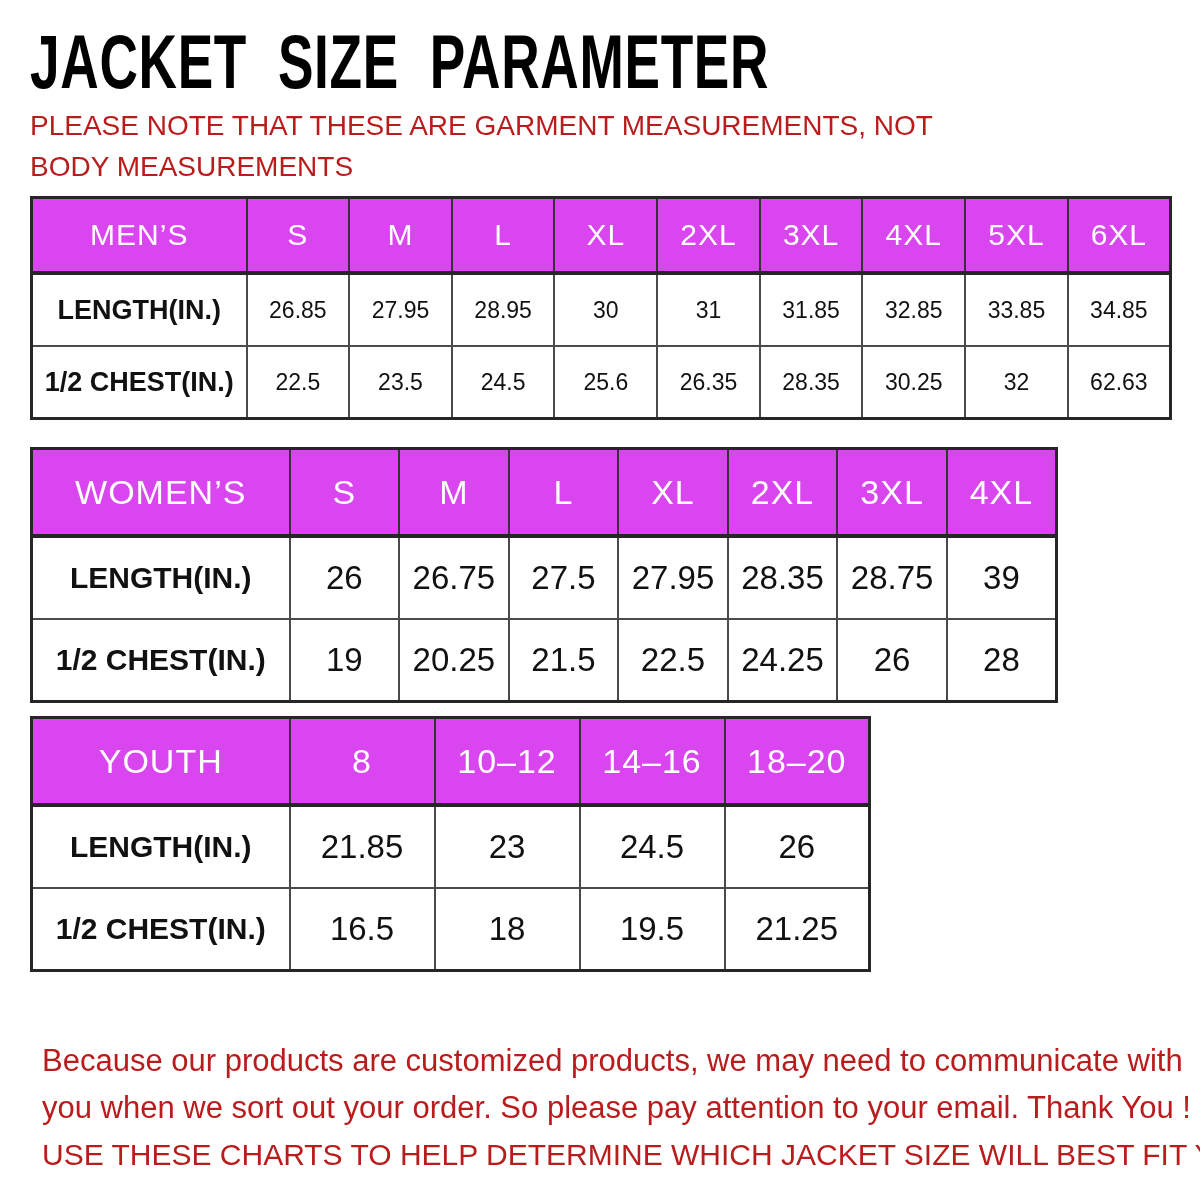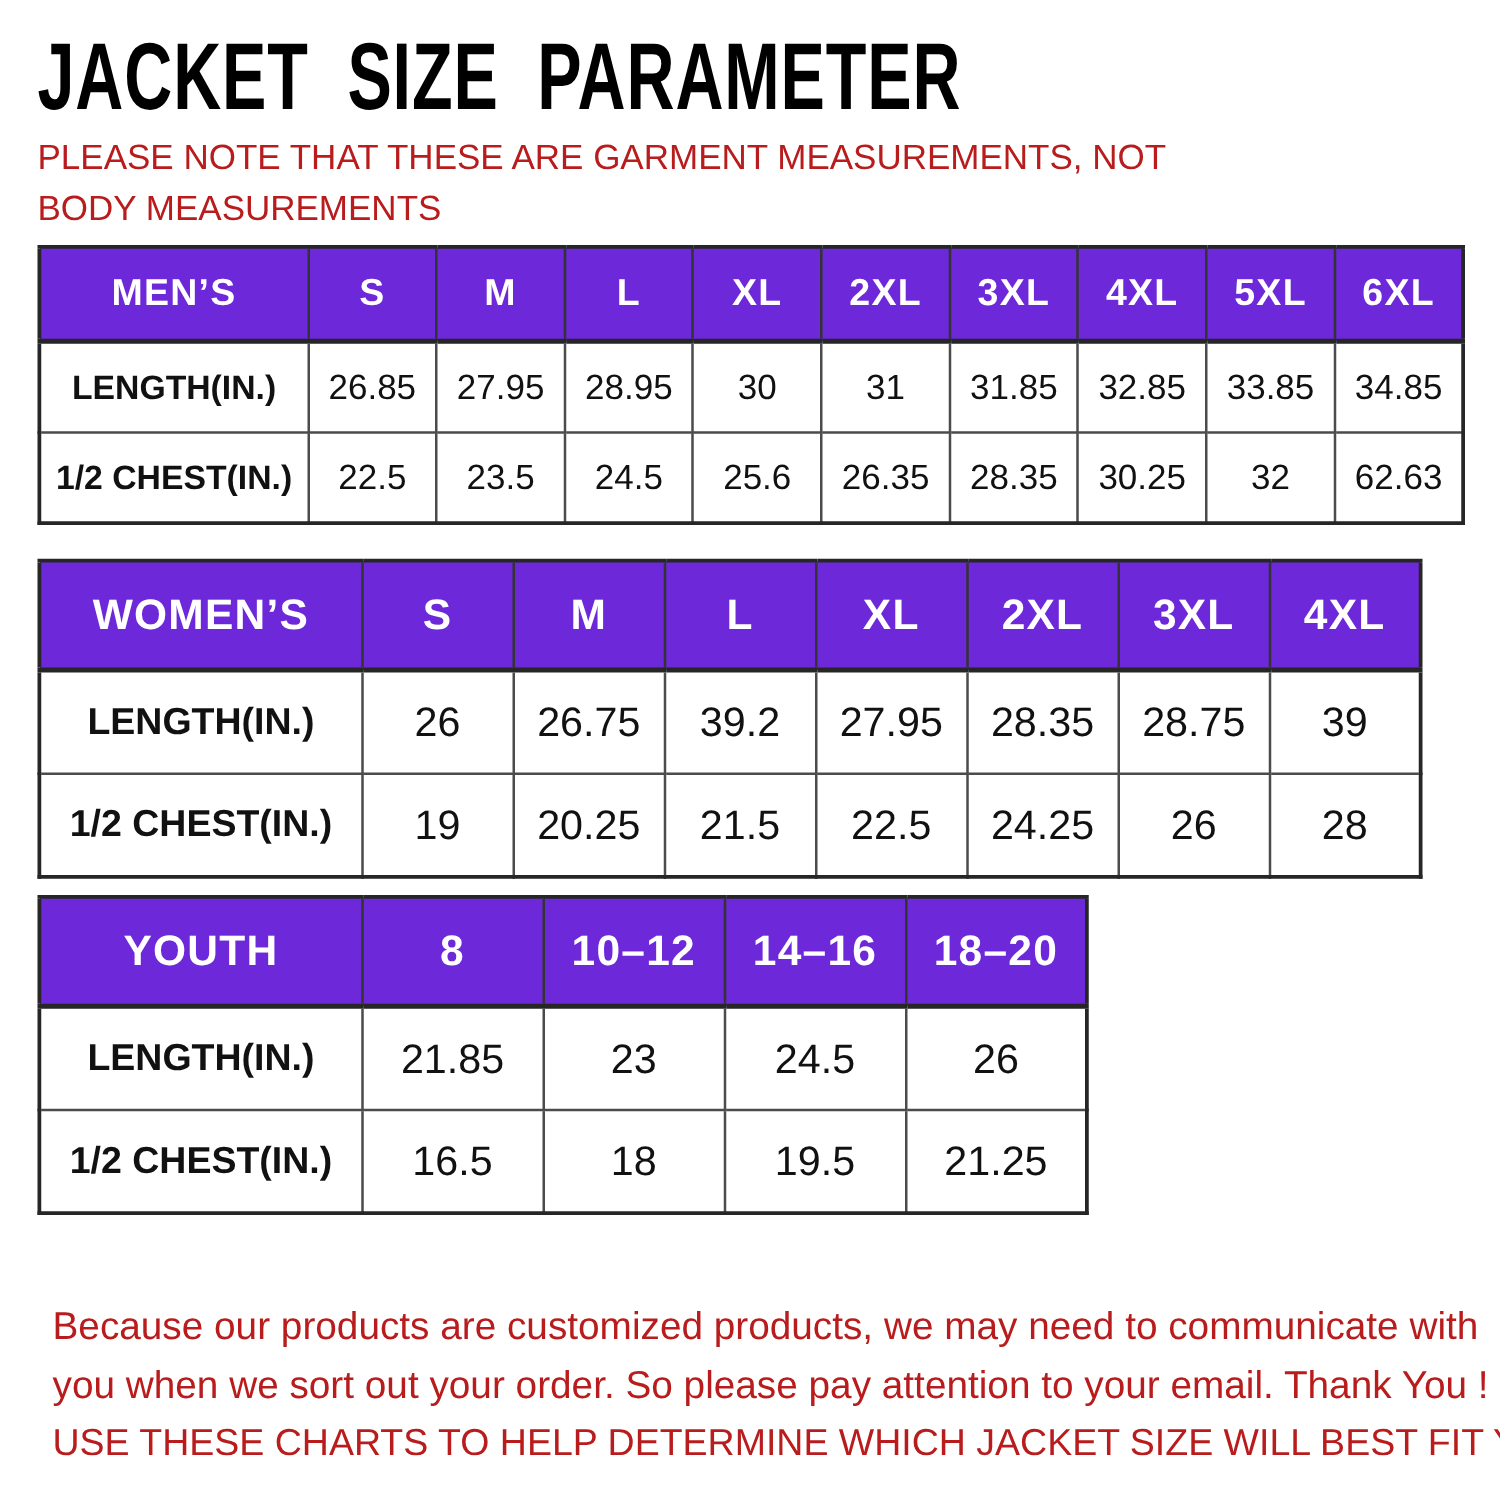--- a/index.html
+++ b/index.html
@@ -33,34 +33,34 @@
     background:#fff;
     border:3px solid #262626;
   }
   table.size-table td,table.size-table th{
     border:2px solid #4b4b4b;
     text-align:center;vertical-align:middle;
     padding:0;
     color:#111;
   }
   table.size-table th{
-    background:#6d28d9;color:#ffffff;
-    font-weight:700;letter-spacing:1px;
+    background:#d946ef;color:#ffffff;
+    font-weight:400;letter-spacing:1px;
     border-color:#333333;
     border-top:3px solid #262626;
     border-bottom:4px solid #262626;
   }
   td.row-label{font-weight:700;}
   
   #men-table{top:196px;width:1142px;}
   #men-table th{height:72px;font-size:30px;}
-  #men-table td{height:70px;font-size:28px;}
+  #men-table td{height:70px;font-size:23px;}
   #men-table td.row-label{font-size:27px;}
   
-  #women-table{top:447px;width:1108px;padding-left:32px;}
+  #women-table{top:447px;width:1028px;padding-left:32px;}
   #women-table th{height:84px;font-size:34px;}
   #women-table td{height:80px;font-size:33px;}
   #women-table td.row-label{font-size:30px;}
   
   #youth-table{top:716px;width:841px;}
   #youth-table th{height:84px;font-size:34px;}
   #youth-table td{height:80px;font-size:33px;}
   #youth-table td.row-label{font-size:30px;}
   
   .footer-note{
@@ -156,21 +156,21 @@
         <th>2XL</th>
         <th>3XL</th>
         <th>4XL</th>
       </tr>
     </thead>
     <tbody>
       <tr>
         <td class="row-label">LENGTH(IN.)</td>
         <td>26</td>
         <td>26.75</td>
-        <td>39.2</td>
+        <td>27.5</td>
         <td>27.95</td>
         <td>28.35</td>
         <td>28.75</td>
         <td>39</td>
       </tr>
       <tr>
         <td class="row-label">1/2 CHEST(IN.)</td>
         <td>19</td>
         <td>20.25</td>
         <td>21.5</td>

